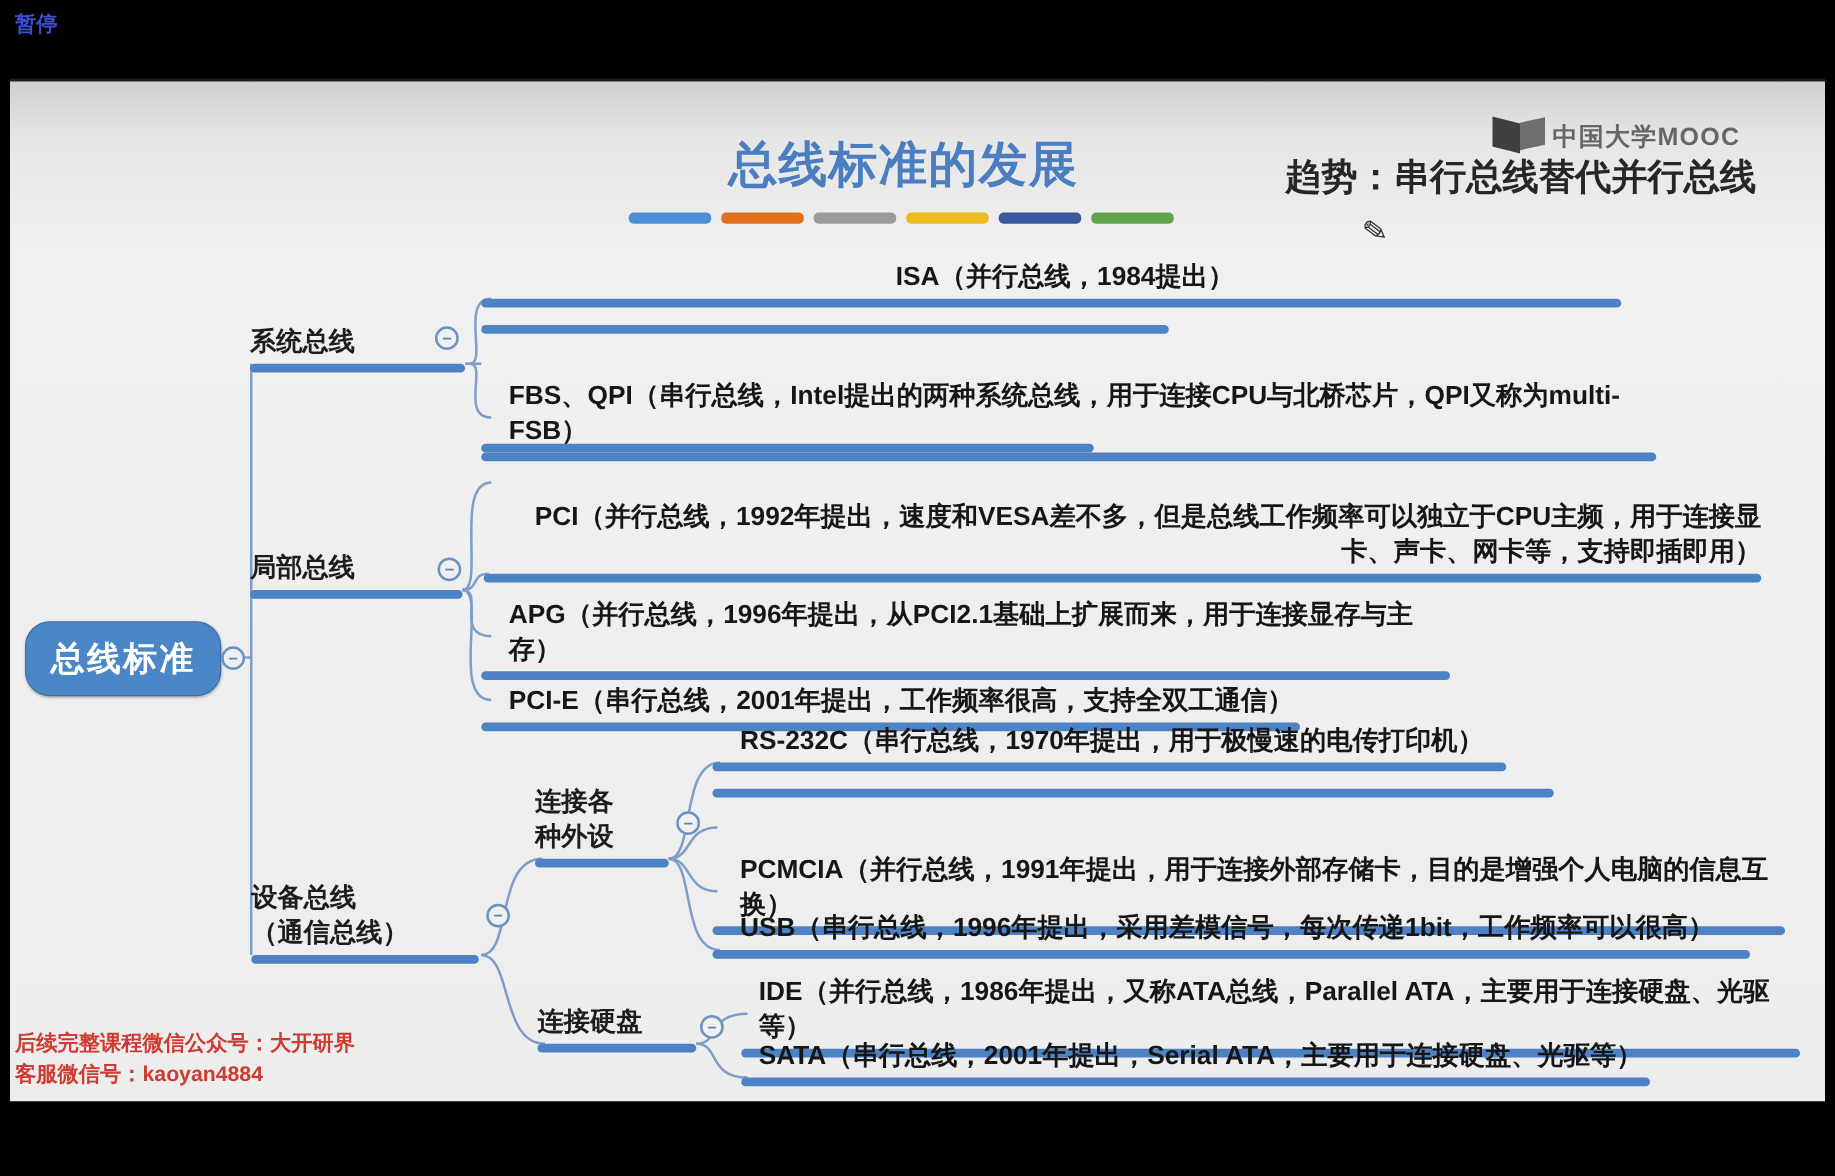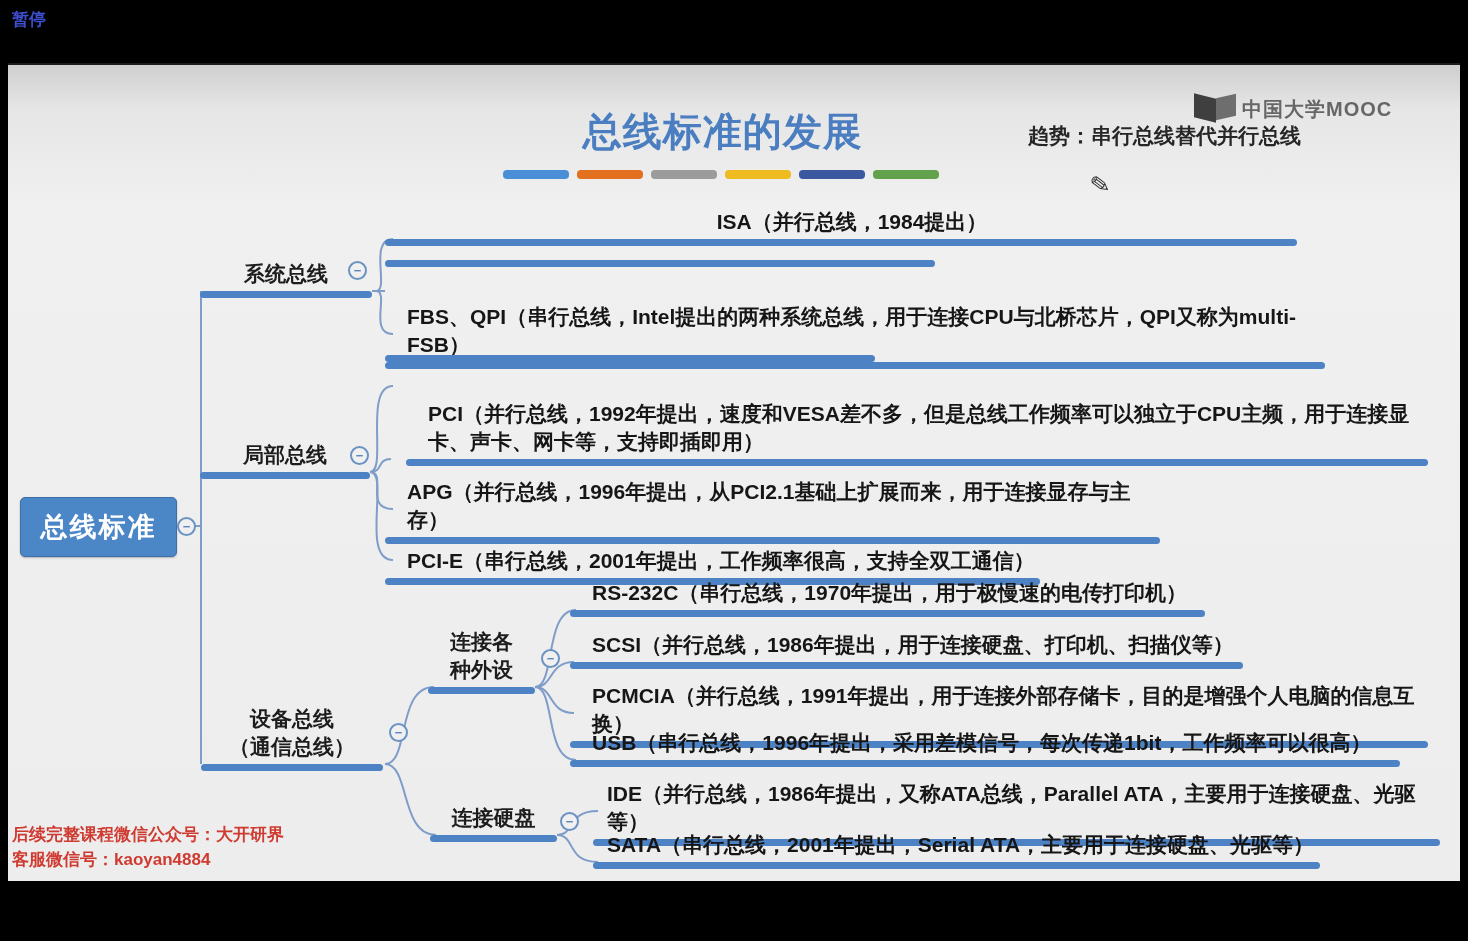--- a/index.html
+++ b/index.html
@@ -7,35 +7,35 @@
   #stage{position:relative;width:1468px;height:941px;background:#000;}
   #pause{position:absolute;left:12px;top:8px;color:#3d4fd0;font-size:17px;font-weight:bold;cursor:pointer;}
   #slide{position:absolute;left:8px;top:63px;width:1452px;height:818px;
     background:linear-gradient(180deg,#cfcfcf 0px,#e6e6e6 45px,#f0f0f0 140px,#ededed 100%);
     border-top:2px solid #1c1c1c;box-sizing:border-box;}
   
   #page-title{position:absolute;left:50%;top:40px;transform:translateX(-54%);
     font-size:39px;font-weight:bold;color:#4a7ec0;letter-spacing:1px;white-space:nowrap;}
   #divider{position:absolute;left:495px;top:105px;display:flex;gap:8px;}
   .dbar{width:66px;height:9px;border-radius:4px;}
-  #trend{position:absolute;left:1020px;top:57px;font-size:21px;font-weight:bold;color:#262626;white-space:nowrap;}
+  #trend{position:absolute;left:1020px;top:57px;font-size:29px;font-weight:bold;color:#262626;white-space:nowrap;}
   #logo{position:absolute;left:1184px;top:26px;display:flex;align-items:center;gap:4px;}
   #logo-text{font-size:20px;font-weight:600;color:#666;letter-spacing:1px;}
   #pencil{position:absolute;left:1082px;top:106px;font-size:24px;color:#2f2f2f;transform:rotate(-8deg);}
   
   #watermark{position:absolute;left:4px;top:757px;color:#cf3b31;font-size:17px;font-weight:bold;line-height:25px;}
   
   svg.links{position:absolute;left:0;top:0;pointer-events:none;z-index:1;}
   .node{position:absolute;z-index:2;}
   .leaf-text{font-size:21px;font-weight:bold;color:#161616;line-height:28px;margin-bottom:3px;padding-left:22px;white-space:pre-line;}
   .leaf-text.tight{padding-left:14px;}
   .nbar{height:7px;border-radius:4px;background:#4d82c4;}
-  .branch-label{font-size:21px;font-weight:bold;color:#1d1d1d;line-height:28px;margin-bottom:3px;text-align:center;white-space:pre-line;}
+  .branch-label{font-size:21px;font-weight:bold;color:#1d1d1d;line-height:28px;margin-bottom:3px;text-align:left;white-space:pre-line;}
   #root-node{position:absolute;left:12px;top:432px;width:155px;height:58px;background:#4b86c6;
-    border:1px solid #3d6fa8;border-radius:5px;display:flex;align-items:center;justify-content:center;z-index:2;
+    border:1px solid #3d6fa8;border-radius:20px;display:flex;align-items:center;justify-content:center;z-index:2;
     box-shadow:0 1px 2px rgba(0,0,0,.25);}
   #root-node .root-label{color:#fff;font-size:27px;font-weight:bold;letter-spacing:2px;}
   .minus{position:absolute;width:15px;height:15px;border-radius:50%;border:2px solid #6a92c2;
     background:#f0f0f0;color:#5b87c0;display:flex;align-items:center;justify-content:center;
     font-size:13px;font-weight:bold;line-height:1;z-index:3;box-sizing:content-box;}
   
   .logo-icon{position:relative;width:46px;height:36px;}
   .logo-icon .p1{position:absolute;left:2px;top:5px;width:22px;height:24px;background:#3f3f3f;transform:skewY(14deg);}
   .logo-icon .p2{position:absolute;left:24px;top:5px;width:20px;height:22px;background:#6e6e6e;transform:skewY(-12deg);}
 </style>
@@ -118,21 +118,21 @@
 
     <div class="node" style="left:192px;top:376px;width:170px;">
       <div class="branch-label">局部总线</div>
       <div class="nbar"></div>
     </div>
     <span class="minus" style="left:342px;top:381px;">−</span>
 
     <div class="node" style="left:377px;top:290px;width:490px;">
       <div class="nbar"></div>
     </div>
-    <div class="node" style="left:398px;top:335px;width:1022px;">
+    <div class="node" style="left:379px;top:335px;width:1022px;text-align:right;">
       <div class="leaf-text">PCI（并行总线，1992年提出，速度和VESA差不多，但是总线工作频率可以独立于CPU主频，用于连接显卡、声卡、网卡等，支持即插即用）</div>
       <div class="nbar"></div>
     </div>
     <div class="node" style="left:377px;top:413px;width:775px;">
       <div class="leaf-text">APG（并行总线，1996年提出，从PCI2.1基础上扩展而来，用于连接显存与主存）</div>
       <div class="nbar"></div>
     </div>
     <div class="node" style="left:377px;top:464px;width:655px;margin-top:18px;">
       <div class="leaf-text">PCI-E（串行总线，2001年提出，工作频率很高，支持全双工通信）</div>
       <div class="nbar"></div>
@@ -150,21 +150,20 @@
 种外设</div>
       <div class="nbar"></div>
     </div>
     <span class="minus" style="left:533px;top:584px;">−</span>
 
     <div class="node" style="left:562px;top:514px;width:635px;">
       <div class="leaf-text">RS-232C（串行总线，1970年提出，用于极慢速的电传打印机）</div>
       <div class="nbar"></div>
     </div>
     <div class="node" style="left:562px;top:566px;width:673px;">
-      <div class="leaf-text">SCSI（并行总线，1986年提出，用于连接硬盘、打印机、扫描仪等）</div>
       <div class="nbar"></div>
     </div>
     <div class="node" style="left:562px;top:617px;width:858px;">
       <div class="leaf-text">PCMCIA（并行总线，1991年提出，用于连接外部存储卡，目的是增强个人电脑的信息互换）</div>
       <div class="nbar"></div>
     </div>
     <div class="node" style="left:562px;top:664px;width:830px;">
       <div class="leaf-text">USB（串行总线，1996年提出，采用差模信号，每次传递1bit，工作频率可以很高）</div>
       <div class="nbar"></div>
     </div>

